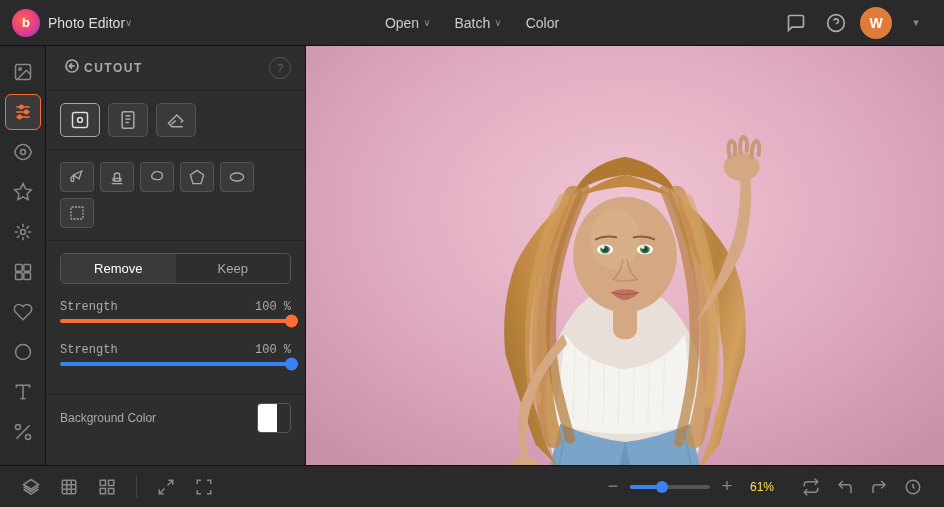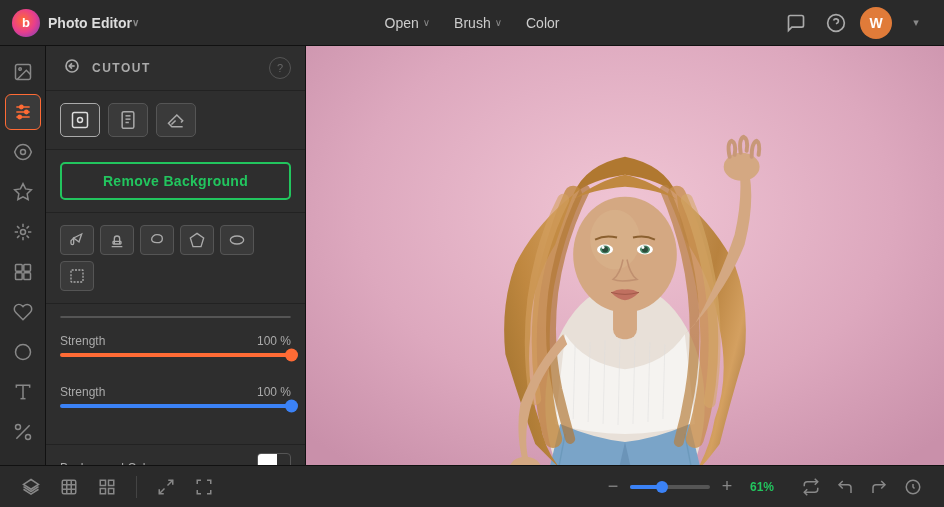--- a/index.html
+++ b/index.html
@@ -18,21 +18,21 @@
     .header-logo {
       width: 28px; height: 28px;
       background: radial-gradient(circle at 40% 40%, #ff6b35, #e83e8c, #6f42c1);
       border-radius: 50%;
       display: flex; align-items: center; justify-content: center;
       color: white; font-weight: bold; font-size: 13px;
       margin-right: 8px;
       flex-shrink: 0;
     }
     .header-title {
-      color: #ddd; font-size: 14px; font-weight: 700;
+      color: #ddd; font-size: 14px; font-weight: 400;
       display: flex; align-items: center; 
       margin-right: auto;
     }
     .header-title .chevron { font-size: 10px; color: #888; }
     .header-center {
       display: flex; align-items: center; gap: 4px;
       position: absolute; left: 50%; transform: translateX(-50%);
     }
     .header-btn {
       background: none; border: none; color: #ccc; font-size: 14px;
@@ -98,21 +98,21 @@
       border-right: 1px solid #111;
       flex-shrink: 0;
       overflow-y: auto;
     }
     .tools-header {
       display: flex; align-items: center; justify-content: space-between;
       padding: 10px 14px;
       border-bottom: 1px solid #222;
     }
     .tools-header-left {
-      display: flex; align-items: center; gap: 8px;
+      display: flex; align-items: center; 
     }
     .tools-back-btn {
       background: none; border: none; color: #aaa; cursor: pointer;
       font-size: 16px; padding: 2px 4px; border-radius: 4px;
     }
     .tools-header-title {
       font-size: 12px; font-weight: 700; letter-spacing: 1.5px;
       color: #aaa; text-transform: uppercase;
     }
     .tools-help-btn {
@@ -178,21 +178,22 @@
     }
     .remove-keep-btn.active {
       background: #3a3a3a; color: #fff;
     }
 
     
     .slider-section {
       padding: 4px 14px 8px;
     }
     .slider-row {
-      margin-bottom: 28px;
+      margin-bottom: 20px;
+      font-family: Liberation Mono, monospace;
     }
     .slider-label-row {
       display: flex; justify-content: space-between;
       margin-bottom: 5px;
     }
     .slider-label { font-size: 12px; color: #aaa; }
     .slider-value { font-size: 12px; color: #aaa; }
     .slider-track {
       height: 4px; border-radius: 2px;
       position: relative; cursor: pointer;
@@ -268,21 +269,21 @@
     .zoom-slider-track {
       width: 80px; height: 4px; background: #555; border-radius: 2px; position: relative;
     }
     .zoom-slider-fill {
       height: 100%; width: 40%; background: #3b82f6; border-radius: 2px;
     }
     .zoom-slider-thumb {
       width: 12px; height: 12px; border-radius: 50%; background: #3b82f6;
       position: absolute; top: 50%; transform: translateY(-50%); left: calc(40% - 6px);
     }
-    .zoom-value { font-size: 12px; color: #22c55e; margin: 0 6px; font-weight: bold; }
+    .zoom-value { font-size: 12px; color: #fde047; margin: 0 6px; }
     .history-btns {
       display: flex; gap: 4px; margin-left: 8px;
     }
     .divider-v { width: 1px; height: 22px; background: #444; margin: 0 6px; }
   </style>
 </head>
 <body>
 
 <div class="header">
   <div class="header-logo">
@@ -291,21 +292,21 @@
   <div class="header-title">
     <span>Photo Editor</span>
     <span class="chevron">∨</span>
   </div>
   <div class="header-center">
     <button class="header-btn">
       <span>Open</span>
       <span class="chevron">∨</span>
     </button>
     <button class="header-btn">
-      <span>Brush</span>
+      <span>Batch</span>
       <span class="chevron">∨</span>
     </button>
     <button class="header-btn">
       <span>Color</span>
     </button>
   </div>
   <div class="header-right">
     <button class="header-icon-btn">
       <svg width="20" height="20" viewBox="0 0 24 24" fill="none" stroke="currentColor" stroke-width="2">
         <path d="M21 15a2 2 0 0 1-2 2H7l-4 4V5a2 2 0 0 1 2-2h14a2 2 0 0 1 2 2z"></path>
@@ -434,23 +435,20 @@
         </svg>
       </button>
       <button class="cutout-mode-btn">
         <svg width="20" height="20" viewBox="0 0 24 24" fill="none" stroke="currentColor" stroke-width="1.8">
           <path d="M20 20H7L3 16l10-10 7 7-2 2"></path>
           <path d="M6.5 17.5l5-5"></path>
         </svg>
       </button>
     </div>
 
-    <div class="remove-bg-section">
-      <button class="remove-bg-btn">Remove Background</button>
-    </div>
 
     <div class="brush-tools">
       <button class="brush-tool-btn" title="Brush">
         <svg width="16" height="16" viewBox="0 0 24 24" fill="none" stroke="currentColor" stroke-width="2">
           <path d="M3 17c0 1.1.9 2 2 2s2-.9 2-2V9l-4 4v4z"></path>
           <path d="M7 9L19 3l-4 12-8-6z"></path>
         </svg>
       </button>
       <button class="brush-tool-btn" title="Stamp">
         <svg width="16" height="16" viewBox="0 0 24 24" fill="none" stroke="currentColor" stroke-width="2">

